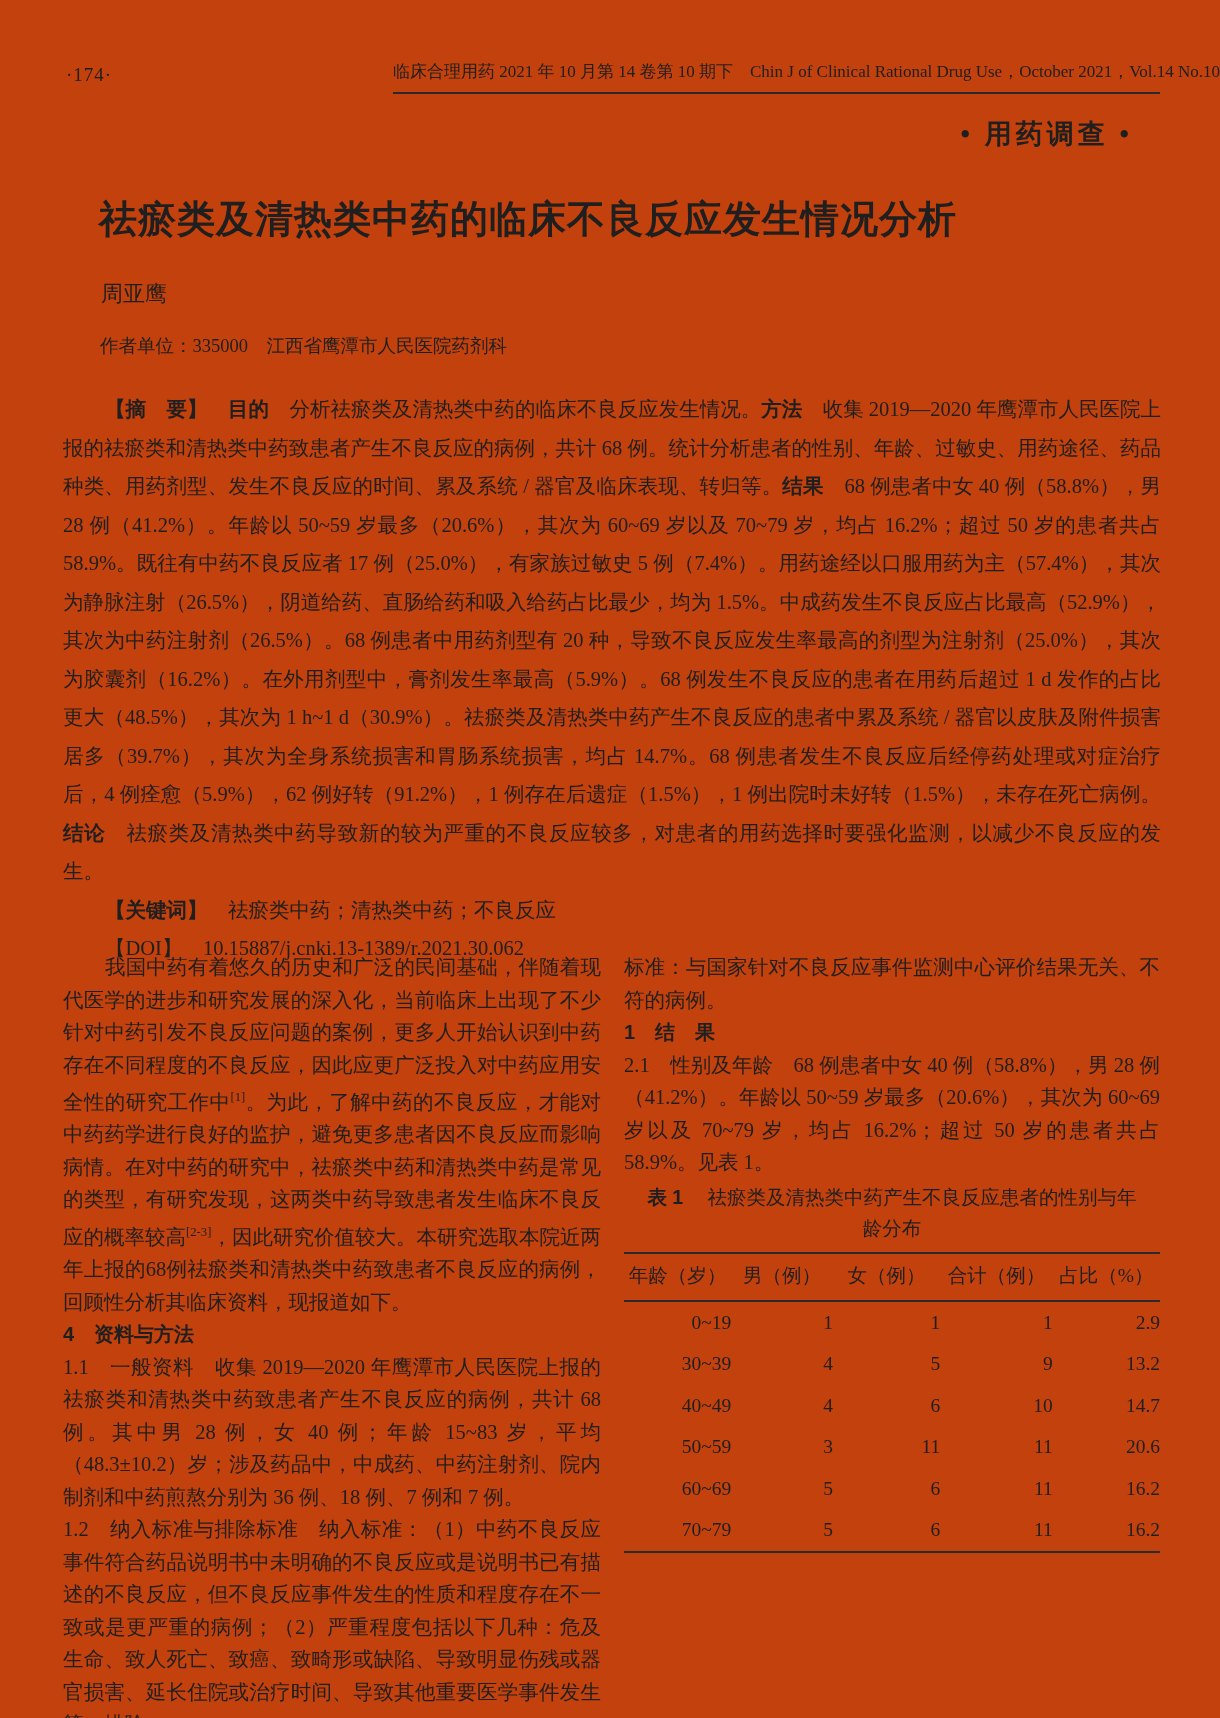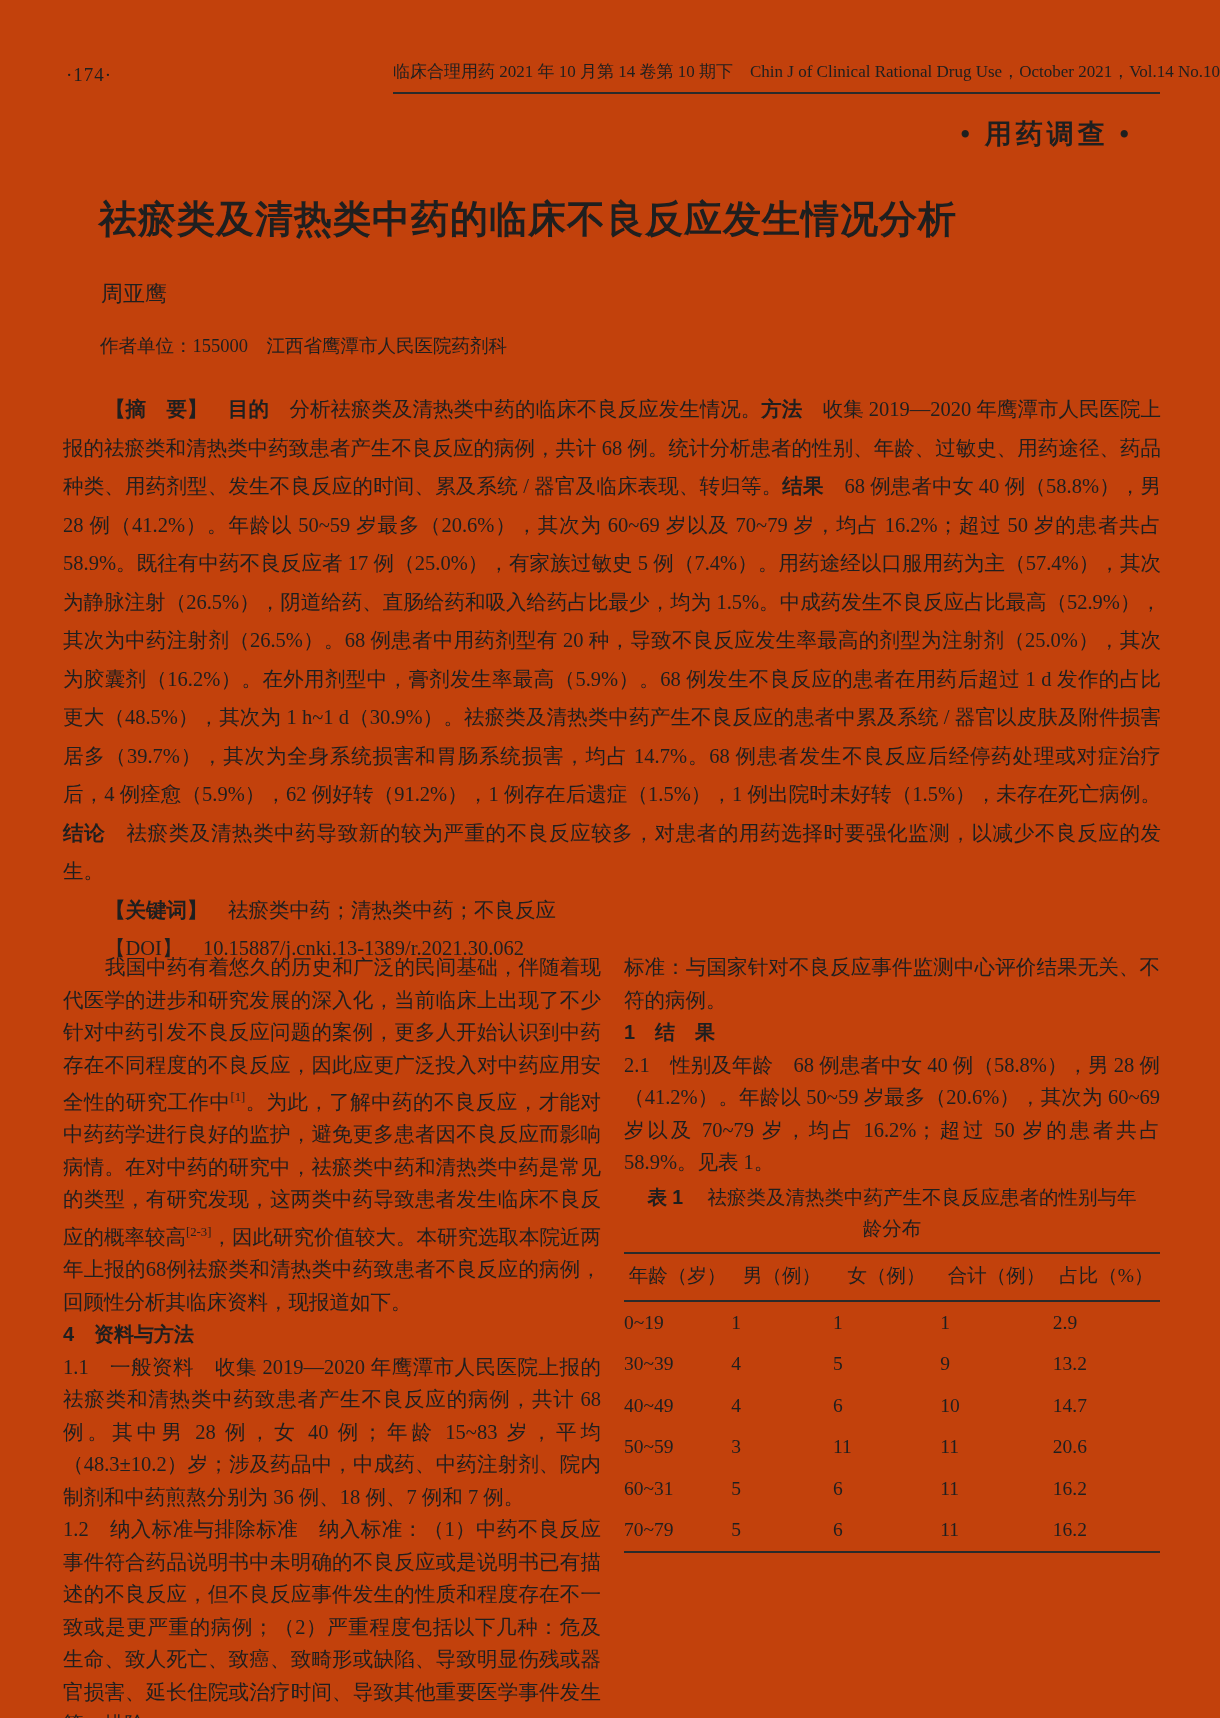--- a/index.html
+++ b/index.html
@@ -42,39 +42,39 @@
     font-weight:bold; font-size:20px; line-height:32.5px;
   }
   
   .table-caption { text-align:center; font-size:19.5px; line-height:31px; margin-top:3px; padding:0 14px; }
   .data-table {
     width:100%; border-collapse:collapse; margin-top:8px;
     border-top:2.5px solid #2a2a2a; border-bottom:2.5px solid #2a2a2a;
     font-size:19.5px;
   }
   .data-table th { font-weight:normal; padding:6px 0 8px; border-bottom:2px solid #2a2a2a; text-align:center; }
-  .data-table td { text-align:left; padding:4.5px 0; }
+  .data-table td { text-align:right; padding:4.5px 0; }
   .data-table th:nth-child(1), .data-table td:nth-child(1) { width:20%; }
   .data-table th:nth-child(2), .data-table td:nth-child(2) { width:19%; }
   .data-table th:nth-child(3), .data-table td:nth-child(3) { width:20%; }
   .data-table th:nth-child(4), .data-table td:nth-child(4) { width:21%; }
   .data-table th:nth-child(5), .data-table td:nth-child(5) { width:20%; }
 </style>
 </head>
 <body>
 
 <div class="page">
 
   <div class="page-num">·174·</div>
   <div class="journal-info">临床合理用药 2021 年 10 月第 14 卷第 10 期下　Chin J of Clinical Rational Drug Use，October 2021，Vol.14 No.10C</div>
   <div class="section-label">• 用药调查 •</div>
 
   <h1 class="title" style="margin:0; font-size:38px;">祛瘀类及清热类中药的临床不良反应发生情况分析</h1>
   <div class="author">周亚鹰</div>
-  <div class="affiliation">作者单位：155000　江西省鹰潭市人民医院药剂科</div>
+  <div class="affiliation">作者单位：335000　江西省鹰潭市人民医院药剂科</div>
 
   <div class="front-matter">
     <p class="ind"><span class="hei">【摘　要】　</span><span class="hei">目的　</span><span>分析祛瘀类及清热类中药的临床不良反应发生情况。</span><span class="hei">方法　</span><span>收集 2019—2020 年鹰潭市人民医院上报的祛瘀类和清热类中药致患者产生不良反应的病例，共计 68 例。统计分析患者的性别、年龄、过敏史、用药途径、药品种类、用药剂型、发生不良反应的时间、累及系统 / 器官及临床表现、转归等。</span><span class="hei">结果　</span><span>68 例患者中女 40 例（58.8%），男 28 例（41.2%）。年龄以 50~59 岁最多（20.6%），其次为 60~69 岁以及 70~79 岁，均占 16.2%；超过 50 岁的患者共占 58.9%。既往有中药不良反应者 17 例（25.0%），有家族过敏史 5 例（7.4%）。用药途经以口服用药为主（57.4%），其次为静脉注射（26.5%），阴道给药、直肠给药和吸入给药占比最少，均为 1.5%。中成药发生不良反应占比最高（52.9%），其次为中药注射剂（26.5%）。68 例患者中用药剂型有 20 种，导致不良反应发生率最高的剂型为注射剂（25.0%），其次为胶囊剂（16.2%）。在外用剂型中，膏剂发生率最高（5.9%）。68 例发生不良反应的患者在用药后超过 1 d 发作的占比更大（48.5%），其次为 1 h~1 d（30.9%）。祛瘀类及清热类中药产生不良反应的患者中累及系统 / 器官以皮肤及附件损害居多（39.7%），其次为全身系统损害和胃肠系统损害，均占 14.7%。68 例患者发生不良反应后经停药处理或对症治疗后，4 例痊愈（5.9%），62 例好转（91.2%），1 例存在后遗症（1.5%），1 例出院时未好转（1.5%），未存在死亡病例。</span><span class="hei">结论　</span><span>祛瘀类及清热类中药导致新的较为严重的不良反应较多，对患者的用药选择时要强化监测，以减少不良反应的发生。</span></p>
     <p class="ind"><span class="hei">【关键词】　</span><span>祛瘀类中药；清热类中药；不良反应</span></p>
     <p class="ind"><span>【DOI】　</span><span>10.15887/j.cnki.13-1389/r.2021.30.062</span></p>
   </div>
 
   <div class="col col-left">
     <p class="ind"><span>我国中药有着悠久的历史和广泛的民间基础，伴随着现代医学的进步和研究发展的深入化，当前临床上出现了不少针对中药引发不良反应问题的案例，更多人开始认识到中药存在不同程度的不良反应，因此应更广泛投入对中药应用安全性的研究工作中</span><sup>[1]</sup><span>。为此，了解中药的不良反应，才能对中药药学进行良好的监护，避免更多患者因不良反应而影响病情。在对中药的研究中，祛瘀类中药和清热类中药是常见的类型，有研究发现，这两类中药导致患者发生临床不良反应的概率较高</span><sup>[2-3]</sup><span>，因此研究价值较大。本研究选取本院近两年上报的68例祛瘀类和清热类中药致患者不良反应的病例，回顾性分析其临床资料，现报道如下。</span></p>
     <div class="sec-heading">4　资料与方法</div>
@@ -125,21 +125,21 @@
             <td>14.7</td>
           </tr>
           <tr>
             <td>50~59</td>
             <td>3</td>
             <td>11</td>
             <td>11</td>
             <td>20.6</td>
           </tr>
           <tr>
-            <td>60~31</td>
+            <td>60~69</td>
             <td>5</td>
             <td>6</td>
             <td>11</td>
             <td>16.2</td>
           </tr>
           <tr>
             <td>70~79</td>
             <td>5</td>
             <td>6</td>
             <td>11</td>

